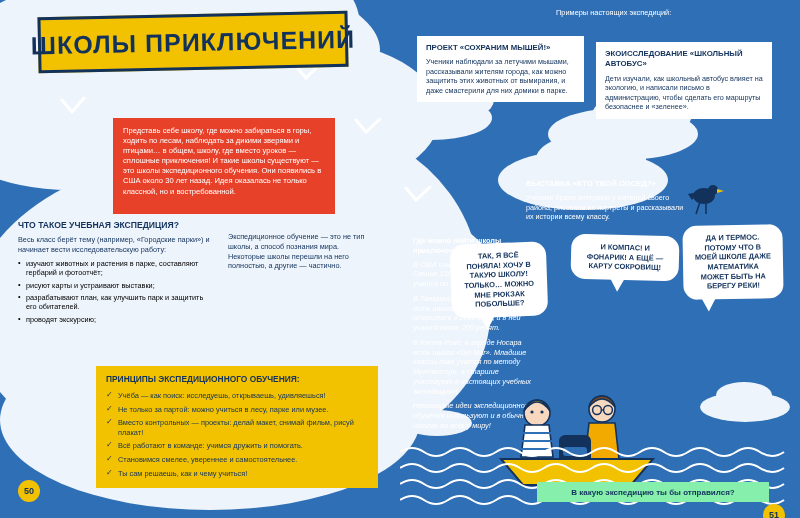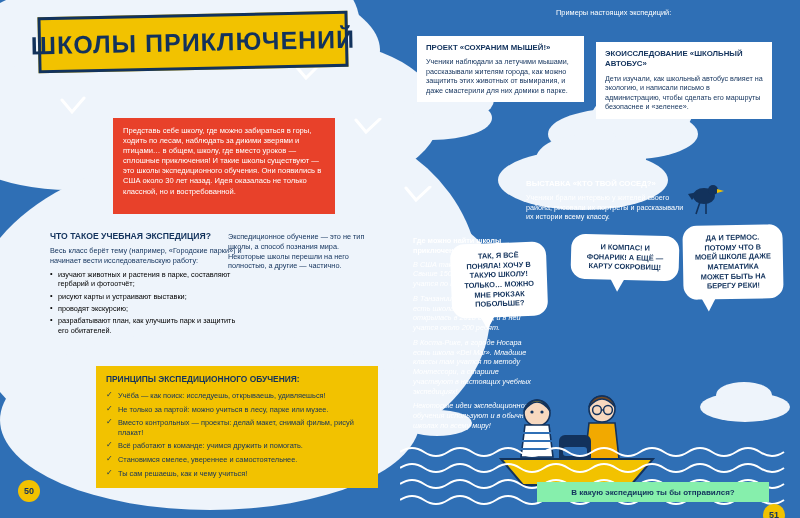--- a/index.html
+++ b/index.html
@@ -167,28 +167,28 @@
   </svg>
 
   <div class="title-wrap">
     <span class="title">ШКОЛЫ ПРИКЛЮЧЕНИЙ</span>
   </div>
 
   <div class="hdr-right">Примеры настоящих экспедиций:</div>
 
   <div class="redbox">Представь себе школу, где можно забираться в горы, ходить по лесам, наблюдать за дикими зверями и птицами… в общем, школу, где вместо уроков — сплошные приключения! И такие школы существуют — это школы экспедиционного обучения. Они появились в США около 30 лет назад. Идея оказалась не только классной, но и востребованной.</div>
 
-  <div class="blk" style="left:18px; top:231px; width:196px;margin-left:32px;">
+  <div class="blk" style="left:18px; top:220px; width:196px;">
     <h4 class="sec">ЧТО ТАКОЕ УЧЕБНАЯ ЭКСПЕДИЦИЯ?</h4>
     <div class="txt">Весь класс берёт тему (например, «Городские парки») и начинает вести исследовательскую работу:</div>
     <ul class="dash">
       <li>изучают животных и растения в парке, составляют гербарий и фотоотчёт;</li>
       <li>рисуют карты и устраивают выставки;</li>
+      <li>разрабатывают план, как улучшить парк и защитить его обитателей.</li>
       <li>проводят экскурсию;</li>
-      <li>разрабатывают план, как улучшить парк и защитить его обитателей.</li>
     </ul>
   </div>
 
   <div class="blk txt" style="left:228px; top:232px; width:150px;">Экспедиционное обучение — это не тип школы, а способ познания мира. Некоторые школы перешли на него полностью, а другие — частично.</div>
 
 
   <div class="yellowbox">
     <h3>ПРИНЦИПЫ ЭКСПЕДИЦИОННОГО ОБУЧЕНИЯ:</h3>
     <ul>
       <li>Учёба — как поиск: исследуешь, открываешь, удивляешься!</li>

